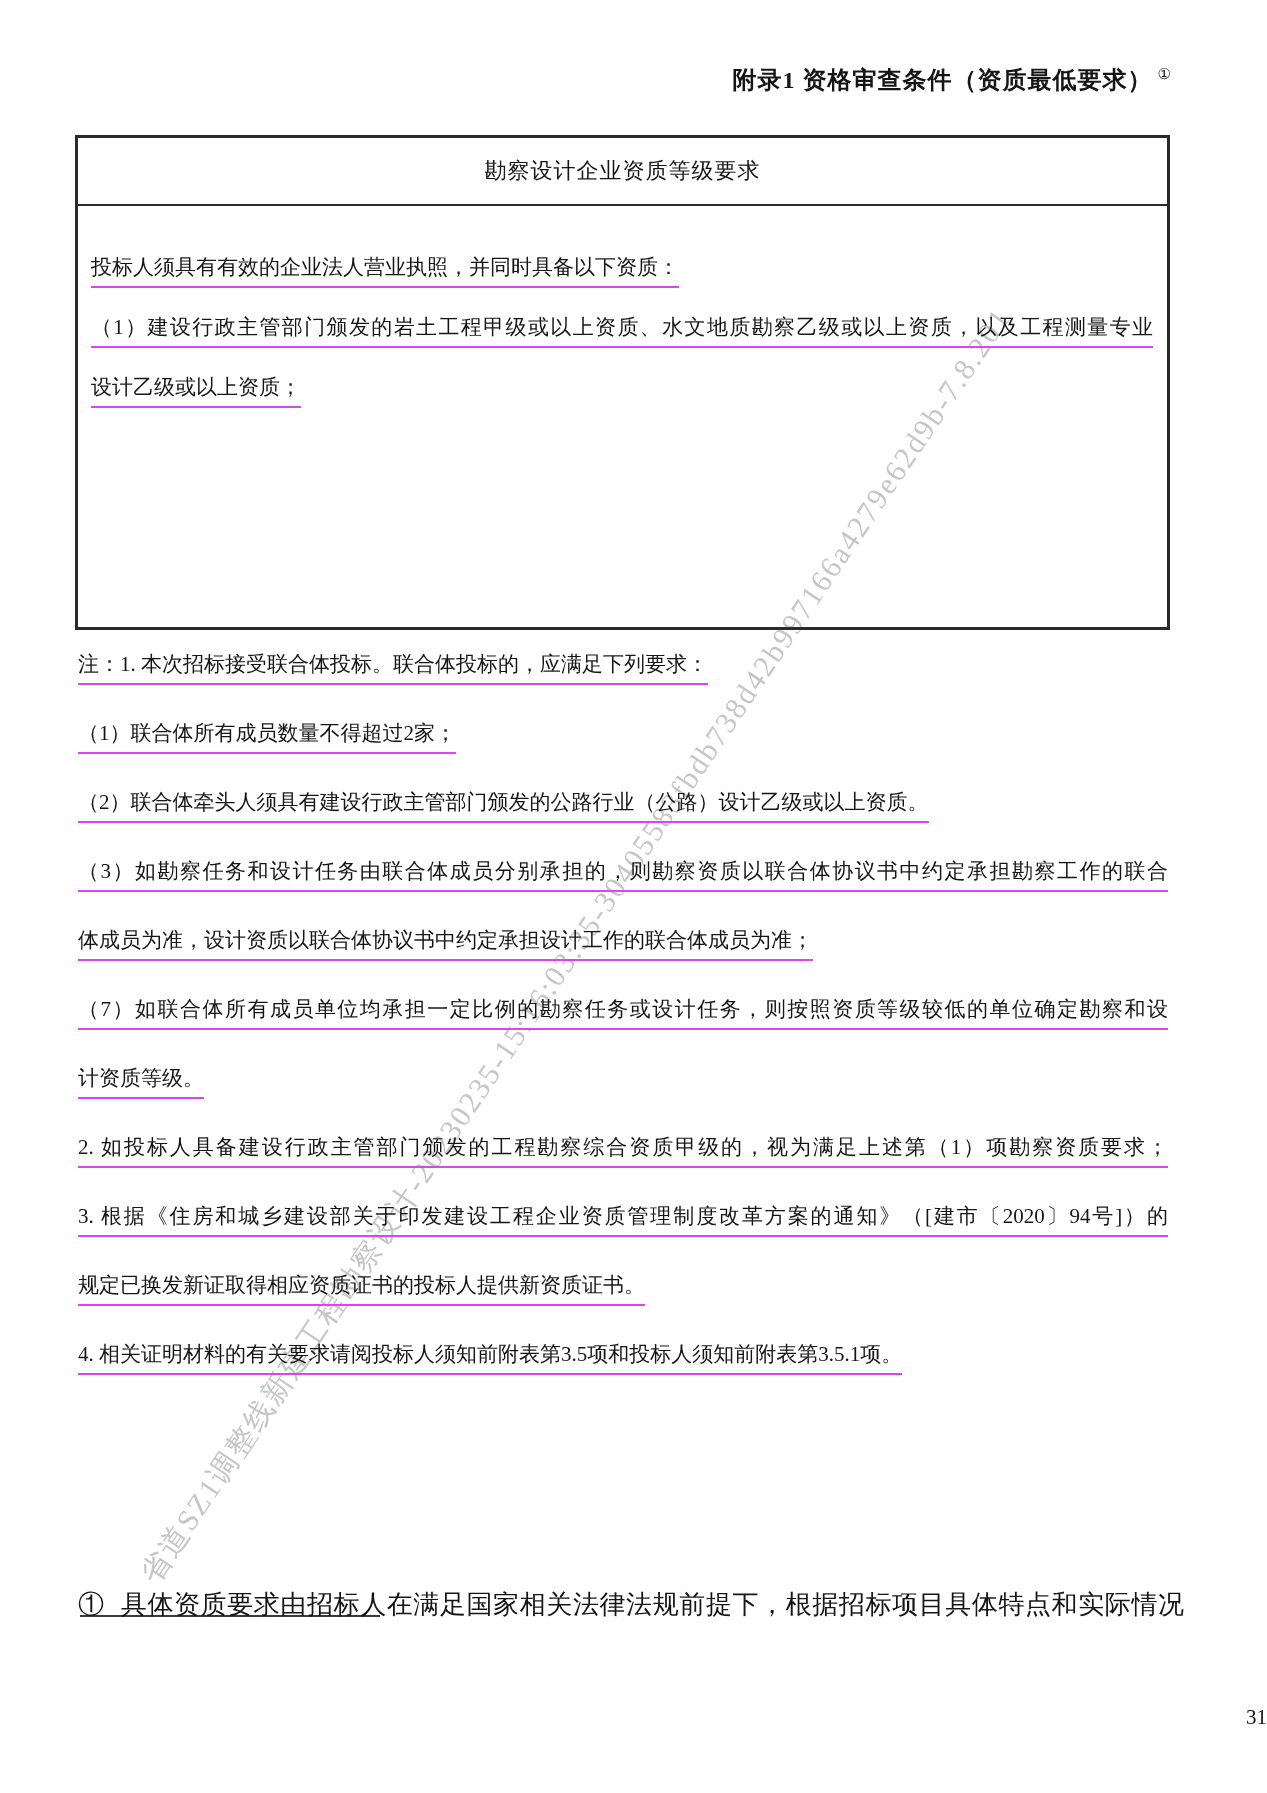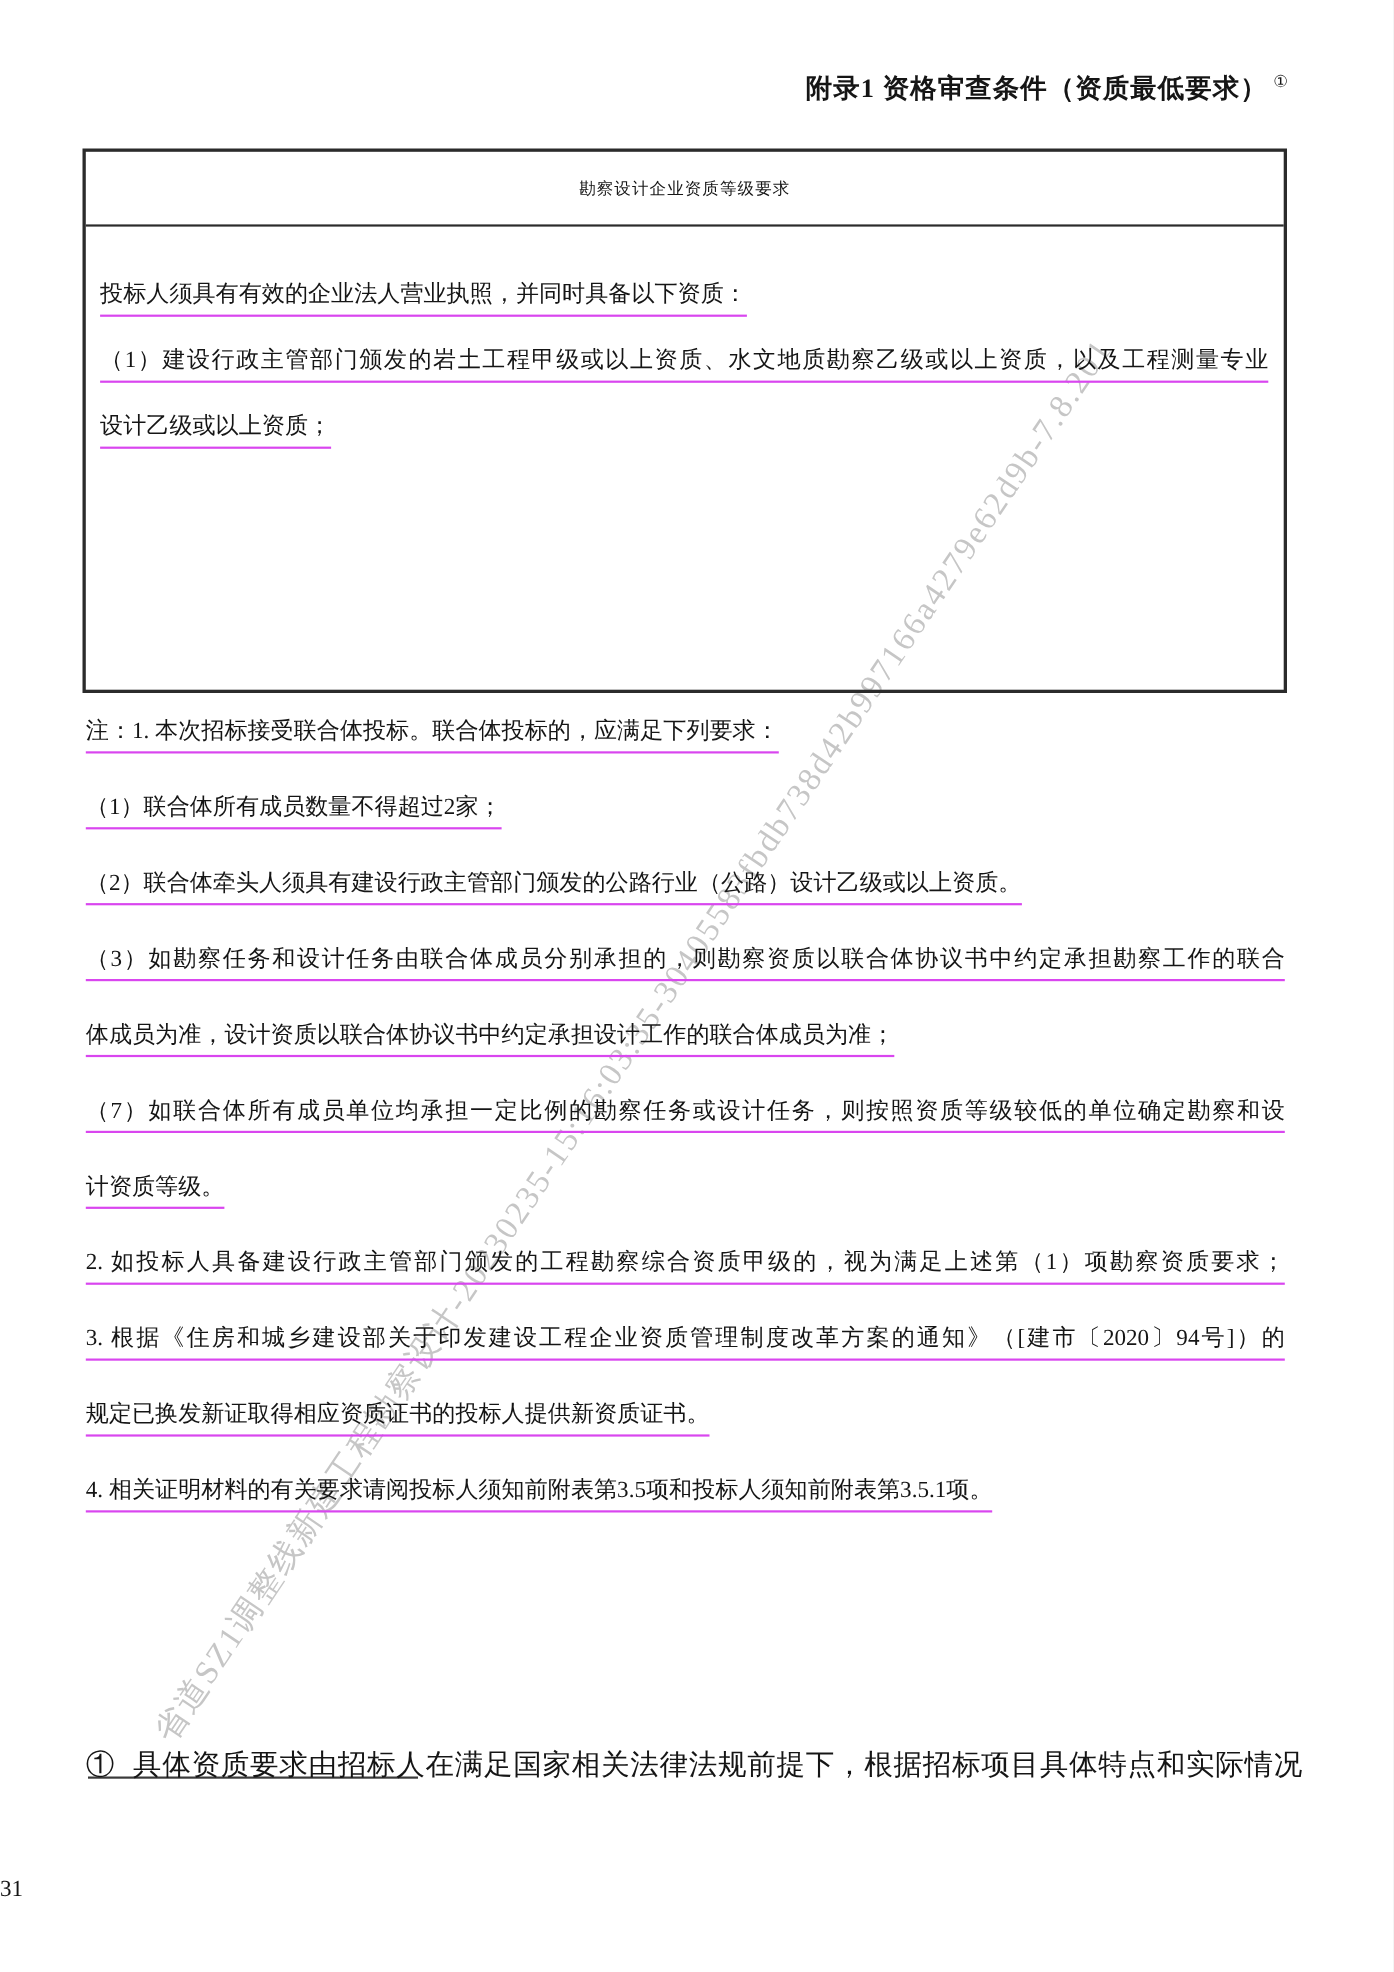--- a/index.html
+++ b/index.html
@@ -32,21 +32,21 @@
     font-size:24px;font-weight:bold;letter-spacing:1px;
   }
   .title sup{font-size:15px;font-weight:normal;margin-left:5px;}
   .qtable{
     position:absolute;left:75px;top:135px;width:1095px;height:495px;
     border:3px solid #2b2b2b;box-sizing:border-box;
   }
   .qtable-header{
     height:66px;border-bottom:2px solid #2b2b2b;
     display:flex;align-items:center;justify-content:center;
-    font-size:15px;letter-spacing:1px;
+    font-size:22px;letter-spacing:1px;
   }
   .qtable-body{padding:22px 14px 0 13px;}
   .line{position:relative;height:60px;font-size:21px;overflow:visible;}
   .notes .line{height:69px;}
   .line .u{
     position:absolute;left:0;bottom:0;
     border-bottom:2px solid #d946ef;
     padding-bottom:6px;
     line-height:1.12;
     white-space:nowrap;
@@ -61,21 +61,21 @@
     border-top:2px solid #3a3a3a;
   }
   .footnote{
     position:absolute;left:78px;top:1588px;width:1106px;
     font-size:26px;line-height:1.4;
     text-align:justify;text-align-last:justify;
     max-height:30px;overflow:hidden;font-family:Liberation Mono, monospace;
   }
   .page-number{
     position:absolute;left:0;right:0;top:1705px;
-    text-align:left;font-size:21px;
+    text-align:right;font-size:21px;
   }
 </style>
 </head>
 <body>
 
 <div class="page">
 
   <div class="watermark">省道SZ1调整线新建工程勘察设计-20230235-15:16:03:35-30405583fbdb738d42b997166a4279e62d9b-7.8.201</div>
 
   <div class="content">

